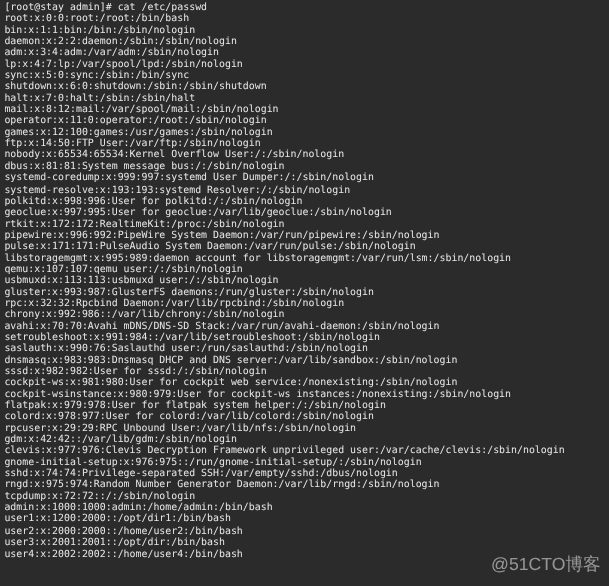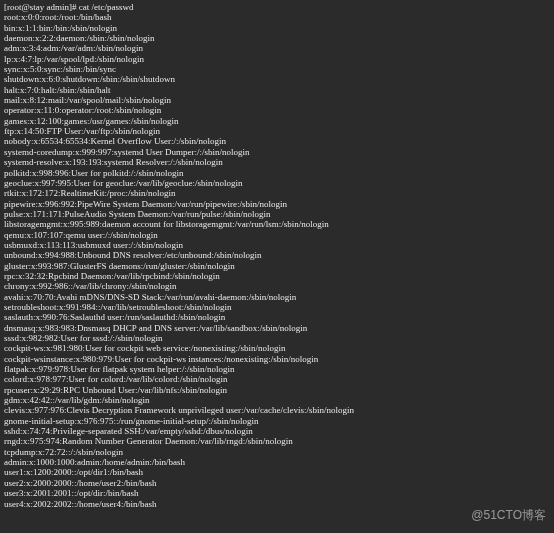--- a/index.html
+++ b/index.html
@@ -8,28 +8,28 @@
     height: 533px;
     background: #2b2b2b;
     font-family: "Consolas", "Monaco", monospace;
     font-size: 9px;
     line-height: 1.15;
     color: #e8e8e8;
     overflow: hidden;
     position: relative;
     padding: 2px 4px;
   }
-  .line { white-space: pre; font-family: Liberation Serif, serif; }
+  .line { white-space: pre; }
   .prompt { color: #e8e8e8; }
   .watermark {
     position: absolute;
     right: 8px;
     bottom: 10px;
     color: rgba(255,255,255,0.5);
-    font-size: 12px;
+    font-size: 16px;
     font-family: "Microsoft YaHei", sans-serif;
   }
 </style>
 </head>
 <body>
 
 <div>
   <div class="line prompt">[root@stay admin]# cat /etc/passwd</div>
   <div id="passwd-block">
       <div class="line">root:x:0:0:root:/root:/bin/bash</div>
@@ -38,31 +38,31 @@
       <div class="line">adm:x:3:4:adm:/var/adm:/sbin/nologin</div>
       <div class="line">lp:x:4:7:lp:/var/spool/lpd:/sbin/nologin</div>
       <div class="line">sync:x:5:0:sync:/sbin:/bin/sync</div>
       <div class="line">shutdown:x:6:0:shutdown:/sbin:/sbin/shutdown</div>
       <div class="line">halt:x:7:0:halt:/sbin:/sbin/halt</div>
       <div class="line">mail:x:8:12:mail:/var/spool/mail:/sbin/nologin</div>
       <div class="line">operator:x:11:0:operator:/root:/sbin/nologin</div>
       <div class="line">games:x:12:100:games:/usr/games:/sbin/nologin</div>
       <div class="line">ftp:x:14:50:FTP User:/var/ftp:/sbin/nologin</div>
       <div class="line">nobody:x:65534:65534:Kernel Overflow User:/:/sbin/nologin</div>
+      <div class="line">dbus:x:81:81:System message bus:/:/sbin/nologin</div>
       <div class="line">systemd-coredump:x:999:997:systemd User Dumper:/:/sbin/nologin</div>
       <div class="line">systemd-resolve:x:193:193:systemd Resolver:/:/sbin/nologin</div>
       <div class="line">polkitd:x:998:996:User for polkitd:/:/sbin/nologin</div>
       <div class="line">geoclue:x:997:995:User for geoclue:/var/lib/geoclue:/sbin/nologin</div>
       <div class="line">rtkit:x:172:172:RealtimeKit:/proc:/sbin/nologin</div>
       <div class="line">pipewire:x:996:992:PipeWire System Daemon:/var/run/pipewire:/sbin/nologin</div>
       <div class="line">pulse:x:171:171:PulseAudio System Daemon:/var/run/pulse:/sbin/nologin</div>
       <div class="line">libstoragemgmt:x:995:989:daemon account for libstoragemgmt:/var/run/lsm:/sbin/nologin</div>
       <div class="line">qemu:x:107:107:qemu user:/:/sbin/nologin</div>
       <div class="line">usbmuxd:x:113:113:usbmuxd user:/:/sbin/nologin</div>
-      <div class="line">unbound:x:994:988:Unbound DNS resolver:/etc/unbound:/sbin/nologin</div>
       <div class="line">gluster:x:993:987:GlusterFS daemons:/run/gluster:/sbin/nologin</div>
       <div class="line">rpc:x:32:32:Rpcbind Daemon:/var/lib/rpcbind:/sbin/nologin</div>
       <div class="line">chrony:x:992:986::/var/lib/chrony:/sbin/nologin</div>
       <div class="line">avahi:x:70:70:Avahi mDNS/DNS-SD Stack:/var/run/avahi-daemon:/sbin/nologin</div>
       <div class="line">setroubleshoot:x:991:984::/var/lib/setroubleshoot:/sbin/nologin</div>
       <div class="line">saslauth:x:990:76:Saslauthd user:/run/saslauthd:/sbin/nologin</div>
       <div class="line">dnsmasq:x:983:983:Dnsmasq DHCP and DNS server:/var/lib/sandbox:/sbin/nologin</div>
       <div class="line">sssd:x:982:982:User for sssd:/:/sbin/nologin</div>
       <div class="line">cockpit-ws:x:981:980:User for cockpit web service:/nonexisting:/sbin/nologin</div>
       <div class="line">cockpit-wsinstance:x:980:979:User for cockpit-ws instances:/nonexisting:/sbin/nologin</div>

